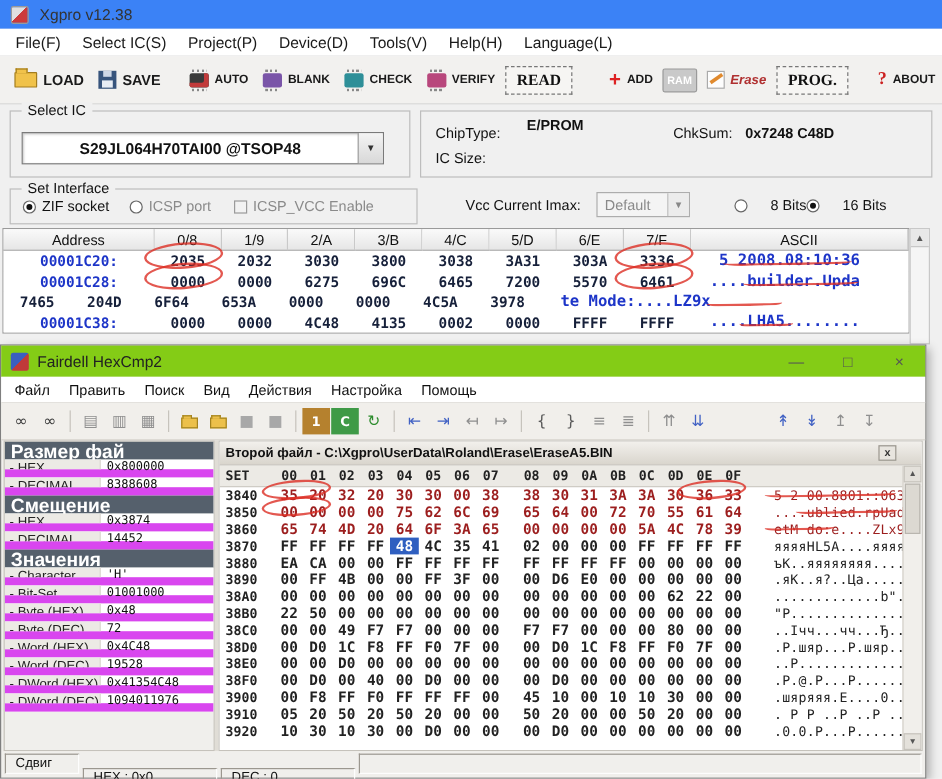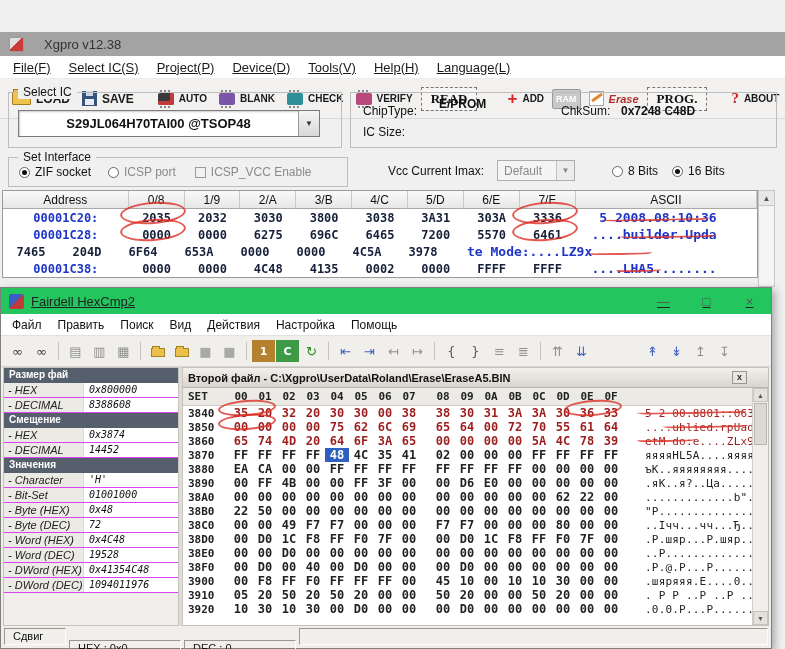--- a/index.html
+++ b/index.html
@@ -2,24 +2,24 @@
 <html><head>
 <meta charset="utf-8">
 <style>
 *{margin:0;padding:0;box-sizing:border-box;}
 body{width:785px;height:649px;overflow:hidden;background:#e8e8e8;font-family:"Liberation Sans",sans-serif;}
 #stage{position:relative;width:785px;height:649px;overflow:hidden;background:#f0f0f0;}
 button{cursor:default;}
 
 
 #xgpro{position:absolute;inset:0;background:#f0f0f0;}
-.xg-title{height:24px;background:#a3a3a3;display:flex;align-items:center;gap:20px;padding-left:9px;font-size:13px;color:#333;margin-top:32px;}
+.xg-title{height:24px;background:#3b82f6;display:flex;align-items:center;gap:9px;padding-left:9px;font-size:13px;color:#333;}
 .app-ico{width:15px;height:15px;border-radius:2px;border:1px solid #9a9a9a;background:linear-gradient(135deg,#e0e0e0 0%,#e0e0e0 45%,#cc3a3a 45%,#cc3a3a 100%);}
 #xg-menu{height:23px;background:#fff;display:flex;align-items:center;font-size:13px;color:#1a1a1a;padding-left:4px;border-bottom:1px solid #ececec;}
-#xg-menu .mitem{padding:2px 9px;text-decoration:underline;}
+#xg-menu .mitem{padding:2px 9px;}
 .xg-tools{height:40px;background:#f2f1ef;border-bottom:1px solid #d9d9d9;display:flex;align-items:center;padding:0 8px;gap:4px;}
 .xbtn{display:flex;align-items:center;gap:5px;background:transparent;border:none;font:bold 12px "Liberation Sans",sans-serif;color:#1a1a1a;height:32px;padding:0 4px;}
 .xlbl-sm{font-size:10px;font-weight:bold;}
 .vsep{width:1px;height:26px;background:#d5d5d5;margin:0 4px;}
 .ic-folder{width:19px;height:13px;background:#f0c24a;border:1px solid #a37d1f;border-radius:1px;position:relative;}
 .ic-folder::before{content:"";position:absolute;top:-4px;left:0;width:8px;height:3px;background:#f0c24a;border:1px solid #a37d1f;border-bottom:none;}
 .ic-floppy{width:15px;height:15px;background:#37547c;position:relative;}
 .ic-floppy::before{content:"";position:absolute;left:4px;top:0;width:7px;height:5px;background:#cfd8e6;}
 .ic-floppy::after{content:"";position:absolute;left:3px;bottom:1px;width:9px;height:6px;background:#e8edf4;}
 .ic-chip{width:16px;height:12px;border-radius:2px;position:relative;display:inline-block;}
@@ -51,56 +51,56 @@
 #grp-iface{left:8px;top:157px;width:340px;height:30px;}
 .ifrow{position:absolute;left:10px;top:7px;display:flex;align-items:center;gap:5px;font-size:12px;color:#111;white-space:nowrap;}
 .radio{width:11px;height:11px;border-radius:50%;border:1px solid #666;background:#fff;position:relative;display:inline-block;flex:none;}
 .radio.sel::after{content:"";position:absolute;inset:2px;border-radius:50%;background:#111;}
 .chk{width:11px;height:11px;border:1px solid #9a9a9a;background:#f2f2f2;display:inline-block;flex:none;}
 .gray{color:#8a8a8a;}
 #vcc-label{position:absolute;left:388px;top:164px;font-size:12px;color:#111;}
 #vcc-combo{position:absolute;left:497px;top:160px;width:78px;height:21px;border:1px solid #adadad;background:#f4f4f4;display:flex;}
 #vcc-combo .val{flex:1;font-size:12px;color:#8a8a8a;display:flex;align-items:center;padding-left:6px;}
 #vcc-combo .drop{width:18px;border-left:1px solid #c0c0c0;display:flex;align-items:center;justify-content:center;font-size:8px;color:#888;background:#ececec;}
-.bitsradio{position:absolute;top:164px;display:flex;gap:5px;align-items:center;font-size:12px;color:#111;}
+.bitsradio{position:absolute;top:164px;display:flex;gap:19px;align-items:center;font-size:12px;color:#111;}
 #r8{left:612px;}
 #r16{left:672px;}
 
 #xg-grid{position:absolute;left:2px;top:190px;width:756px;background:#fff;border:1px solid #9a9a9a;}
 .gh{display:flex;height:18px;}
 .gh>div{display:flex;align-items:center;justify-content:center;font-size:12px;color:#111;border-right:1px solid #c9c9c9;border-bottom:1px solid #a8a8a8;background:linear-gradient(#fafafa,#e6e6e6);}
 .gr{display:flex;height:17px;background:#fff;}
 .gr>div{display:flex;align-items:center;justify-content:center;font:bold 12px "DejaVu Sans Mono",monospace;}
 .c-addr{width:126px;}
 .gr .c-addr{color:#1d35c8;}
 .c-word{width:56px;}
 .gr .c-word{color:#16203a;}
 .c-ascii{width:182px;}
 .gr .c-ascii{color:#1d35c8;font:bold 13px "DejaVu Sans Mono",monospace;justify-content:flex-start;padding-left:16px;white-space:pre;}
 #xg-scroll{position:absolute;left:758px;top:190px;width:17px;height:97px;background:#f5f5f5;border:1px solid #c8c8c8;font-size:8px;color:#555;text-align:center;}
 #xg-scroll .sc-up{height:15px;line-height:15px;background:#e8e8e8;border-bottom:1px solid #c8c8c8;}
 
 
 #hexcmp{position:absolute;left:0;top:287px;width:772px;height:362px;background:#f0efec;border:1px solid #7f7f7f;box-shadow:3px 3px 8px rgba(0,0,0,.3);}
-.hc-title{height:26px;background:#22c55e;display:flex;align-items:center;gap:7px;padding-left:8px;font-size:13px;color:#222;text-decoration:underline;}
+.hc-title{height:26px;background:#84cc16;display:flex;align-items:center;gap:7px;padding-left:8px;font-size:13px;color:#222;}
 .hc-ico{width:15px;height:15px;background:linear-gradient(135deg,#3a5fc0 0 50%,#c03a3a 50% 100%);border-radius:2px;flex:none;}
 .hc-ctrl{margin-left:auto;display:flex;height:100%;}
 .hc-ctrl>div{width:43px;display:flex;align-items:center;justify-content:center;color:#555;font-size:13px;}
 #hc-menu{height:22px;background:#fff;border-bottom:1px solid #e3e1dd;display:flex;align-items:center;font-size:12px;color:#111;padding-left:3px;}
 #hc-menu .mitem{padding:2px 8px;}
 #hc-tools{height:31px;background:#f1efeb;border-bottom:1px solid #d8d5cf;display:flex;align-items:center;padding:0 5px;gap:1px;}
 .tico{width:23px;height:22px;background:transparent;border:1px solid transparent;display:flex;align-items:center;justify-content:center;font-size:13px;font-family:"DejaVu Sans",sans-serif;}
 .tsep{width:1px;height:18px;background:#c6c3bc;margin:0 4px;}
 .tspacer{width:46px;}
 .mini-folder{width:14px;height:9px;background:#ecc04a;border:1px solid #a3831f;position:relative;margin-top:2px;}
 .mini-folder::before{content:"";position:absolute;top:-3px;left:0;width:6px;height:2px;background:#ecc04a;border:1px solid #a3831f;border-bottom:none;}
 .hc-main{position:absolute;left:2px;right:2px;top:79px;bottom:22px;display:flex;}
 #hc-left{width:176px;background:#f0efec;border:1px solid #c5c2bb;overflow:hidden;font-size:11px;}
-.isec{height:15px;background:#55606c;color:#fff;padding:1px 5px;font-weight:bold;font-size:10px;}
-.irow{display:flex;height:15px;border-bottom:1px solid #d946ef;background:#fff;font-style:italic;}
+.isec{height:15px;background:#55606c;color:#fff;padding:1px 5px;font-weight:bold;font-size:16px;}
+.irow{display:flex;height:15px;border-bottom:7px solid #d946ef;background:#fff;}
 .ilabel{width:80px;background:#eceae5;border-right:1px solid #dcd9d3;padding:1px 4px;color:#222;white-space:nowrap;overflow:hidden;}
 .ivalue{flex:1;padding:1px 5px;color:#111;font-family:"DejaVu Sans Mono",monospace;font-size:10px;white-space:nowrap;}
 .hc-split{width:3px;background:#e0ddd6;}
 .hc-right{flex:1;position:relative;background:#fff;border:1px solid #c5c2bb;overflow:hidden;}
 .file-head{height:20px;background:linear-gradient(#f2f0ec,#d9d5cd);border-bottom:1px solid #b9b5ad;display:flex;align-items:center;padding:0 5px;font:bold 11px "Liberation Sans",sans-serif;color:#111;}
 .file-close{margin-left:auto;width:15px;height:13px;border:1px solid #9a968e;background:#e8e5df;color:#333;font:bold 9px/11px "Liberation Sans",sans-serif;text-align:center;margin-right:16px;}
 #hc-colhead{height:18px;display:flex;align-items:center;background:#eceae5;border-bottom:1px solid #cfccc5;font:bold 11px "DejaVu Sans Mono",monospace;color:#222;}
 .hrow{display:flex;align-items:center;height:14px;font:bold 12px "DejaVu Sans Mono",monospace;color:#222;}
 .hrow.red{color:#9c1e1e;}
 .ha{width:46px;padding-left:5px;color:#222;font:bold 11px "DejaVu Sans Mono",monospace;}

